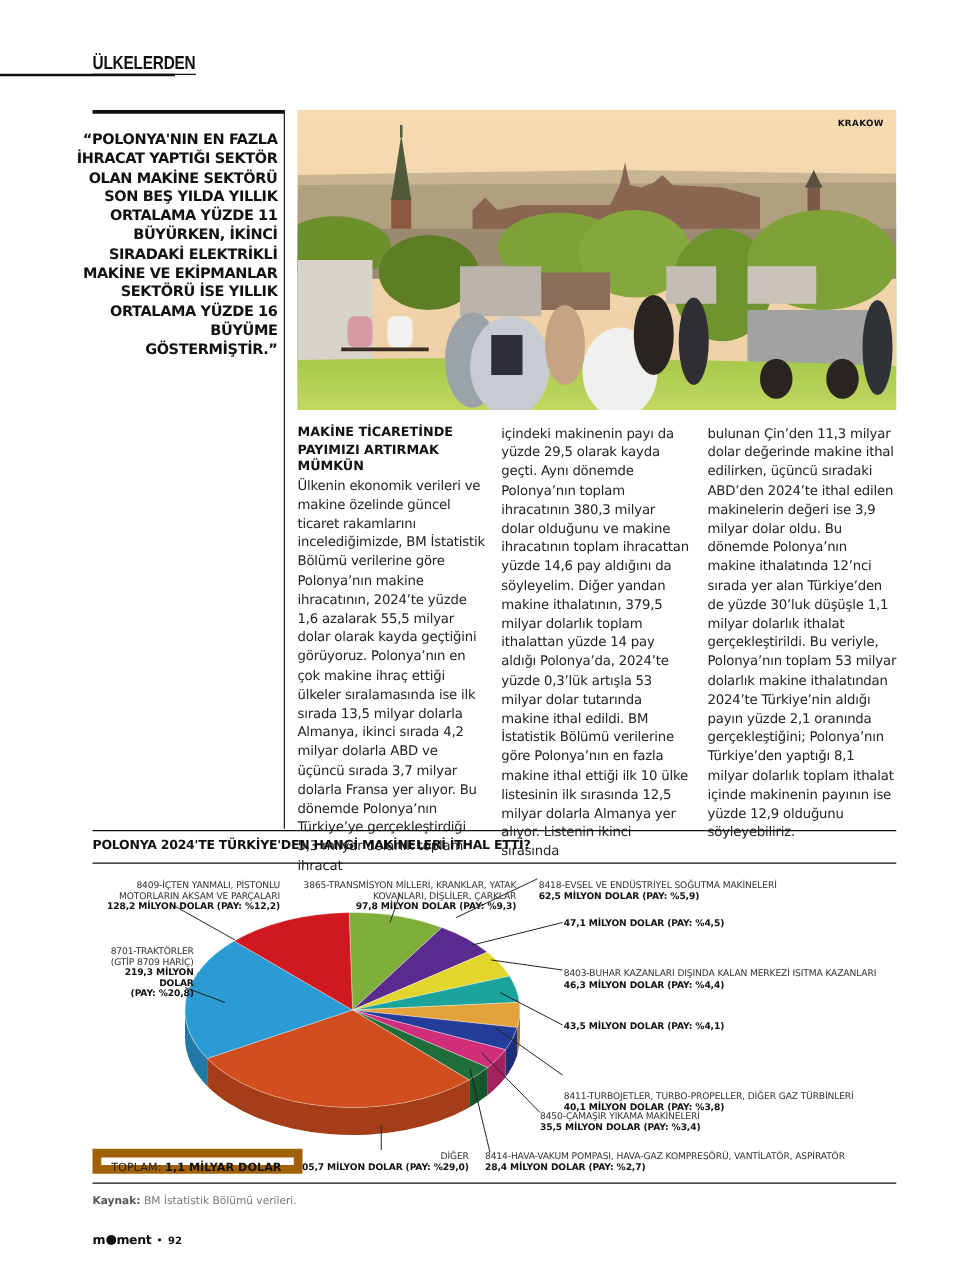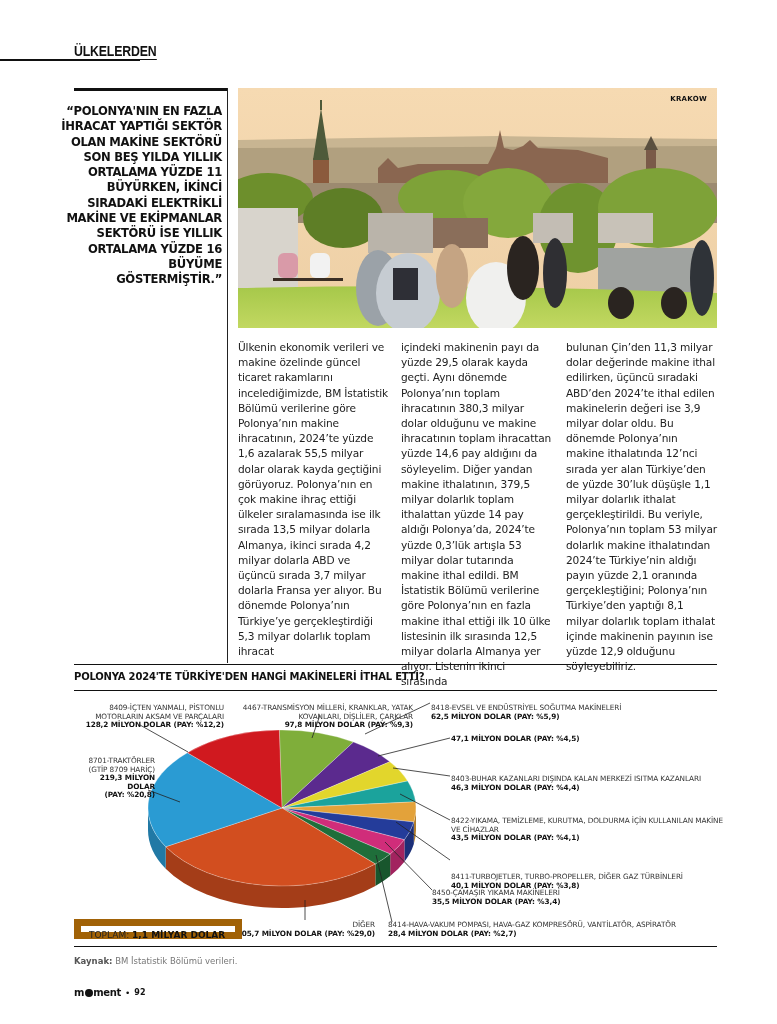--- a/index.html
+++ b/index.html
@@ -110,20 +110,21 @@
     <ellipse cx="285" cy="180" rx="16" ry="32" fill="#2a2420"></ellipse>
     <ellipse cx="317" cy="185" rx="12" ry="35" fill="#2f2f33"></ellipse>
     <ellipse cx="383" cy="215" rx="13" ry="16" fill="#2a2420"></ellipse>
     <ellipse cx="436" cy="215" rx="13" ry="16" fill="#2a2420"></ellipse>
     <ellipse cx="464" cy="190" rx="12" ry="38" fill="#2f3338"></ellipse>
   </svg>
   <div class="photo-caption">KRAKOW</div>
 </div>
 
 <div class="article col1">
+  <div class="article-heading">MAKİNE TİCARETİNDE PAYIMIZI ARTIRMAK MÜMKÜN</div>
   <div>Ülkenin ekonomik verileri ve makine özelinde güncel ticaret rakamlarını incelediğimizde, BM İstatistik Bölümü verilerine göre Polonya’nın makine ihracatının, 2024’te yüzde 1,6 azalarak 55,5 milyar dolar olarak kayda geçtiğini görüyoruz. Polonya’nın en çok makine ihraç ettiği ülkeler sıralamasında ise ilk sırada 13,5 milyar dolarla Almanya, ikinci sırada 4,2 milyar dolarla ABD ve üçüncü sırada 3,7 milyar dolarla Fransa yer alıyor. Bu dönemde Polonya’nın Türkiye’ye gerçekleştirdiği 5,3 milyar dolarlık toplam ihracat</div>
 </div>
 <div class="article col2">
   <div>içindeki makinenin payı da yüzde 29,5 olarak kayda geçti. Aynı dönemde Polonya’nın toplam ihracatının 380,3 milyar dolar olduğunu ve makine ihracatının toplam ihracattan yüzde 14,6 pay aldığını da söyleyelim. Diğer yandan makine ithalatının, 379,5 milyar dolarlık toplam ithalattan yüzde 14 pay aldığı Polonya’da, 2024’te yüzde 0,3’lük artışla 53 milyar dolar tutarında makine ithal edildi. BM İstatistik Bölümü verilerine göre Polonya’nın en fazla makine ithal ettiği ilk 10 ülke listesinin ilk sırasında 12,5 milyar dolarla Almanya yer alıyor. Listenin ikinci sırasında</div>
 </div>
 <div class="article col3">
   <div>bulunan Çin’den 11,3 milyar dolar değerinde makine ithal edilirken, üçüncü sıradaki ABD’den 2024’te ithal edilen makinelerin değeri ise 3,9 milyar dolar oldu. Bu dönemde Polonya’nın makine ithalatında 12’nci sırada yer alan Türkiye’den de yüzde 30’luk düşüşle 1,1 milyar dolarlık ithalat gerçekleştirildi. Bu veriyle, Polonya’nın toplam 53 milyar dolarlık makine ithalatından 2024’te Türkiye’nin aldığı payın yüzde 2,1 oranında gerçekleştiğini; Polonya’nın Türkiye’den yaptığı 8,1 milyar dolarlık toplam ithalat içinde makinenin payının ise yüzde 12,9 olduğunu söyleyebiliriz.</div>
 </div>
 
 <div class="chart-rule-top"></div>
@@ -159,36 +160,35 @@
     <line x1="392" y1="232" x2="376" y2="165" stroke="#222" stroke-width="0.8"></line>
     <line x1="305" y1="230" x2="305" y2="210" stroke="#222" stroke-width="0.8"></line>
     <line x1="148" y1="100" x2="180" y2="112" stroke="#222" stroke-width="0.8"></line>
   </svg>
 
 <div class="lbl center" style="left:74px; top:704px; width:150px;">
   <span>8409-İÇTEN YANMALI, PİSTONLU MOTORLARIN AKSAM VE PARÇALARI</span>
   <b>128,2 MİLYON DOLAR (PAY: %12,2)</b>
 </div>
 <div class="lbl center" style="left:238px; top:704px; width:175px;">
-  <span>4467-TRANSMİSYON MİLLERİ, KRANKLAR, YATAK KOVANLARI, DİŞLİLER, ÇARKLAR</span>
+  <span>3865-TRANSMİSYON MİLLERİ, KRANKLAR, YATAK KOVANLARI, DİŞLİLER, ÇARKLAR</span>
   <b>97,8 MİLYON DOLAR (PAY: %9,3)</b>
 </div>
 <div class="lbl right" style="left:431px; top:704px; width:290px;">
   <span>8418-EVSEL VE ENDÜSTRİYEL SOĞUTMA MAKİNELERİ</span>
   <b>62,5 MİLYON DOLAR (PAY: %5,9)</b>
 </div>
 <div class="lbl right" style="left:451px; top:735px; width:270px;">
   <b>47,1 MİLYON DOLAR (PAY: %4,5)</b>
 </div>
 <div class="lbl right" style="left:451px; top:775px; width:270px;">
   <span>8403-BUHAR KAZANLARI DIŞINDA KALAN MERKEZİ ISITMA KAZANLARI</span>
   <b>46,3 MİLYON DOLAR (PAY: %4,4)</b>
 </div>
 <div class="lbl right" style="left:451px; top:817px; width:275px;">
-  <span>8422-YIKAMA, TEMİZLEME, KURUTMA, DOLDURMA İÇİN KULLANILAN MAKİNE VE CİHAZLAR</span>
   <b>43,5 MİLYON DOLAR (PAY: %4,1)</b>
 </div>
 <div class="lbl right" style="left:451px; top:857px; width:275px;margin-top:16px;">
   <span>8411-TURBOJETLER, TURBO-PROPELLER, DİĞER GAZ TÜRBİNLERİ</span>
   <b>40,1 MİLYON DOLAR (PAY: %3,8)</b>
 </div>
 <div class="lbl right" style="left:432px; top:889px; width:200px;">
   <span>8450-ÇAMAŞIR YIKAMA MAKİNELERİ</span>
   <b>35,5 MİLYON DOLAR (PAY: %3,4)</b>
 </div>

